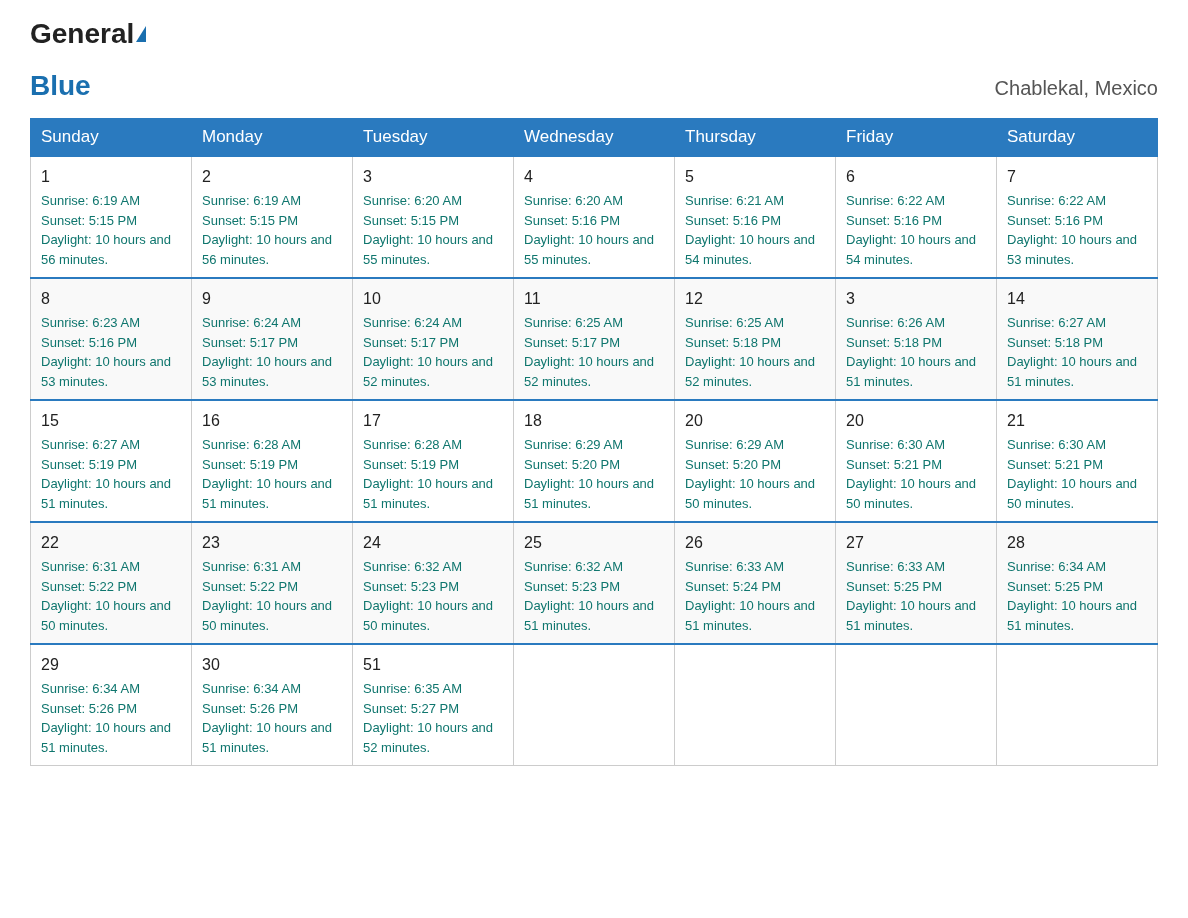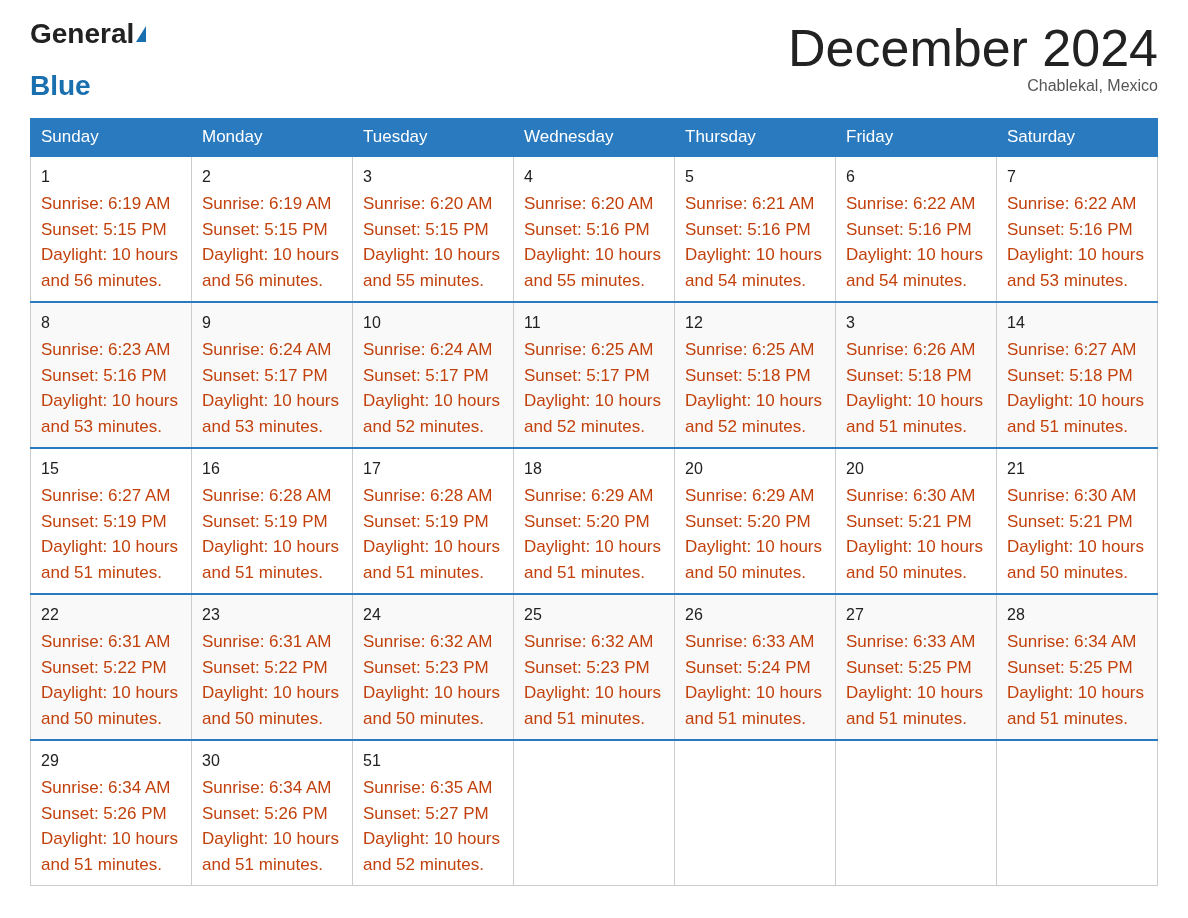--- a/index.html
+++ b/index.html
@@ -5,21 +5,21 @@
     * { box-sizing: border-box; margin: 0; padding: 0; }
     body {
       font-family: Arial, sans-serif;
       background: #fff;
       padding: 20px 30px;
       color: #222;
     }
     .header {
       display: flex;
       justify-content: space-between;
-      align-items: flex-start;
+      align-items: flex-end;
       margin-bottom: 18px;
     }
     .logo {
       display: flex;
       flex-direction: column;
       align-items: flex-start;
     }
     .logo-general {
       font-size: 28px;
       font-weight: bold;
@@ -50,21 +50,21 @@
     .title-block {
       text-align: right;
     }
     .month-year {
       font-size: 52px;
       font-weight: normal;
       color: #222;
       line-height: 1.1;
     }
     .location {
-      font-size: 16px;
+      font-size: 20px;
       color: #555;
       margin-top: 0;
     }
     .calendar-table {
       width: 100%;
       border-collapse: collapse;
       table-layout: fixed;
     }
     .calendar-table th {
       background-color: #2a7abf;
@@ -85,22 +85,22 @@
       background: #fff;
     }
     .calendar-table td .day-number {
       font-size: 16px;
       font-weight: normal;
       display: block;
       margin-bottom: 2px;
       color: #222;
     }
     .calendar-table td .day-info {
-      color: #c2410c;
-      font-size: 17px;
+      color: #0f766e;
+      font-size: 13px;
     }
     .calendar-table tr:nth-child(even) td {
       background: #f9f9f9;
     }
     .calendar-table td.empty {
       background: #fff;
     }
     
     .week-row td {
       border-top: 2px solid #2a7abf;
@@ -111,21 +111,20 @@
 
 <div class="header">
   <div class="logo">
     <div class="logo-line">
       <span class="logo-general">General</span>
       <span class="logo-triangle"></span>
     </div>
     <span class="logo-blue">Blue</span>
   </div>
   <div class="title-block">
-    <div class="month-year">December 2024</div>
     <div class="location">Chablekal, Mexico</div>
   </div>
 </div>
 
 <table class="calendar-table">
   <thead>
     <tr>
     <th>Sunday</th>
         <th>Monday</th>
         <th>Tuesday</th>

